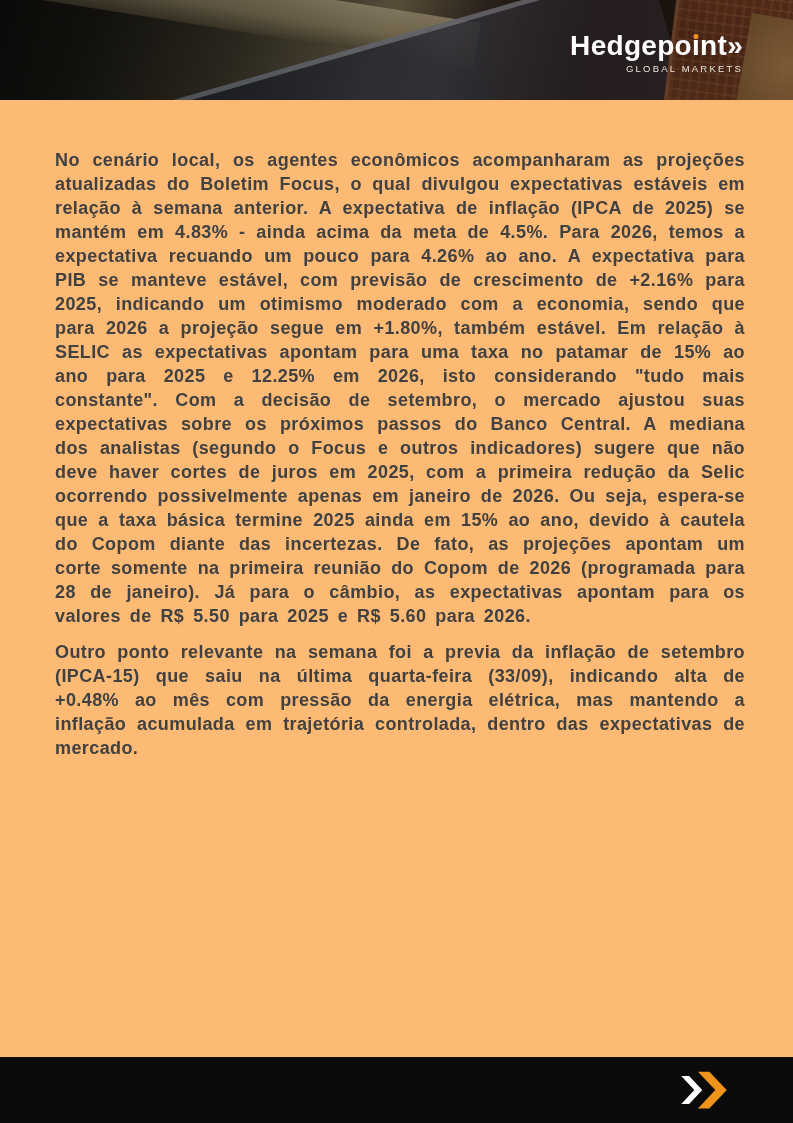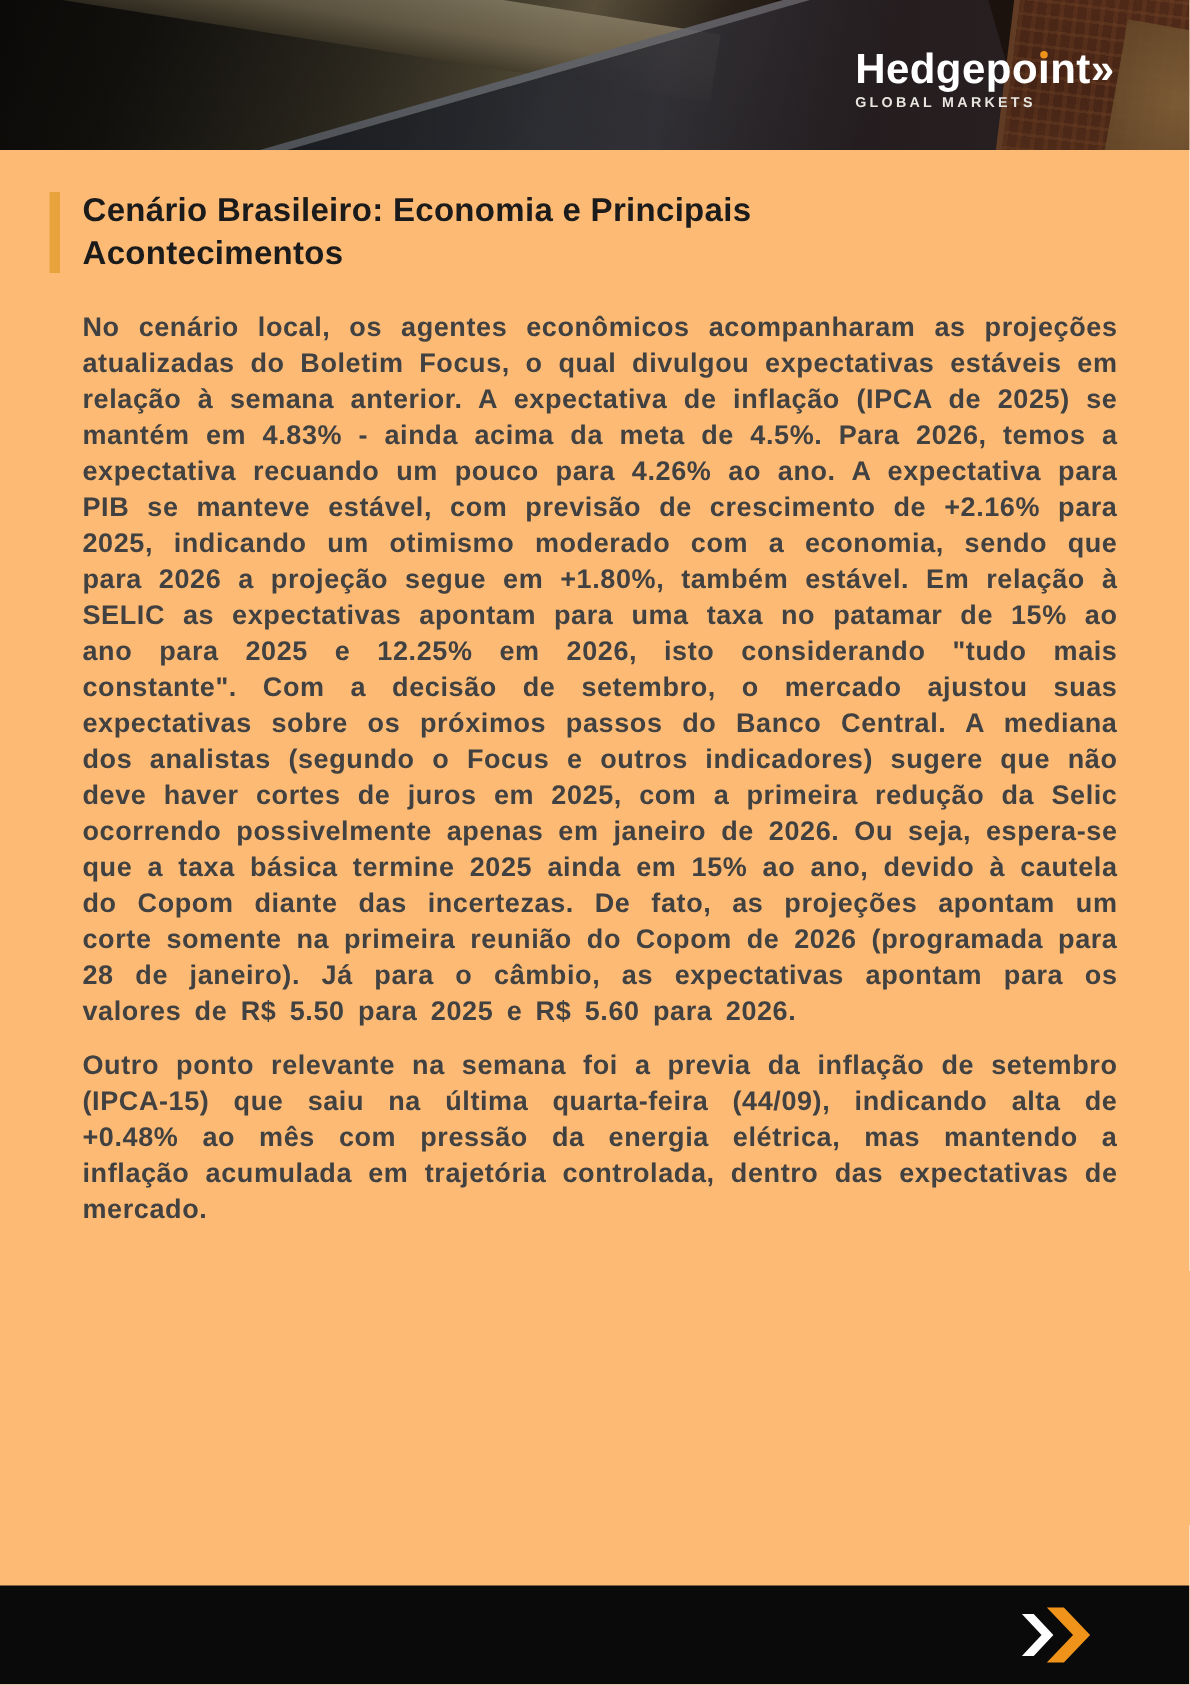--- a/index.html
+++ b/index.html
@@ -83,23 +83,24 @@
     content:"";
     position:absolute;
     left:50%;top:1.5px;
     width:5px;height:5px;border-radius:50%;
     transform:translateX(-50%);
     background:var(--chevron-orange,#F0931B);
   }
   .logo-chevrons{font-weight:700;}
   .logo-tagline{
     margin-top:4px;
-    font-size:9.5px;font-weight:700;
+    font-size:9.5px;font-weight:400;
     letter-spacing:2.2px;
     color:#e8e5df;
+    text-align:right;
   }
 
   
   .article{
     padding:25px 48px 0 55px;
   }
   .page-title{
     position:relative;
     max-width:545px;
     font-size:22px;line-height:1.32;
@@ -149,26 +150,23 @@
     <div class="shape ph-sand-right"></div>
     <div class="shape ph-overlay"></div>
 
     <div class="logo">
       <div class="logo-brand"><span>Hedgepo</span><span class="logo-i">i</span><span>nt</span><span class="logo-chevrons">»</span></div>
       <div class="logo-tagline">GLOBAL MARKETS</div>
     </div>
   </div>
 
   <div class="article">
-    <h1 class="page-title">
-      <span class="title-accent-bar"></span><span>Cenário Brasileiro: Economia e Principais Acontecimentos</span>
-    </h1>
     <div class="article-body">
       <p>No cenário local, os agentes econômicos acompanharam as projeções atualizadas do Boletim Focus, o qual divulgou expectativas estáveis em relação à semana anterior. A expectativa de inflação (IPCA de 2025) se mantém em 4.83% - ainda acima da meta de 4.5%. Para 2026, temos a expectativa recuando um pouco para 4.26% ao ano. A expectativa para PIB se manteve estável, com previsão de crescimento de +2.16% para 2025, indicando um otimismo moderado com a economia, sendo que para 2026 a projeção segue em +1.80%, também estável. Em relação à SELIC as expectativas apontam para uma taxa no patamar de 15% ao ano para 2025 e 12.25% em 2026, isto considerando "tudo mais constante". Com a decisão de setembro, o mercado ajustou suas expectativas sobre os próximos passos do Banco Central. A mediana dos analistas (segundo o Focus e outros indicadores) sugere que não deve haver cortes de juros em 2025, com a primeira redução da Selic ocorrendo possivelmente apenas em janeiro de 2026. Ou seja, espera-se que a taxa básica termine 2025 ainda em 15% ao ano, devido à cautela do Copom diante das incertezas. De fato, as projeções apontam um corte somente na primeira reunião do Copom de 2026 (programada para 28 de janeiro). Já para o câmbio, as expectativas apontam para os valores de R$ 5.50 para 2025 e R$ 5.60 para 2026.</p>
-      <p>Outro ponto relevante na semana foi a previa da inflação de setembro (IPCA-15) que saiu na última quarta-feira (44/09), indicando alta de +0.48% ao mês com pressão da energia elétrica, mas mantendo a inflação acumulada em trajetória controlada, dentro das expectativas de mercado.</p>
+      <p>Outro ponto relevante na semana foi a previa da inflação de setembro (IPCA-15) que saiu na última quarta-feira (33/09), indicando alta de +0.48% ao mês com pressão da energia elétrica, mas mantendo a inflação acumulada em trajetória controlada, dentro das expectativas de mercado.</p>
     </div>
   </div>
 
   <div class="footer-bar">
     <svg class="footer-chevrons" viewBox="0 0 64 48" xmlns="http://www.w3.org/2000/svg">
       <path d="M6 8 L15 8 L30 24 L15 40 L6 40 L21 24 Z" fill="#ffffff"></path>
       <path d="M25 3 L38 3 L58 24 L38 45 L25 45 L45 24 Z" fill="#F0931B"></path>
     </svg>
   </div>
 

